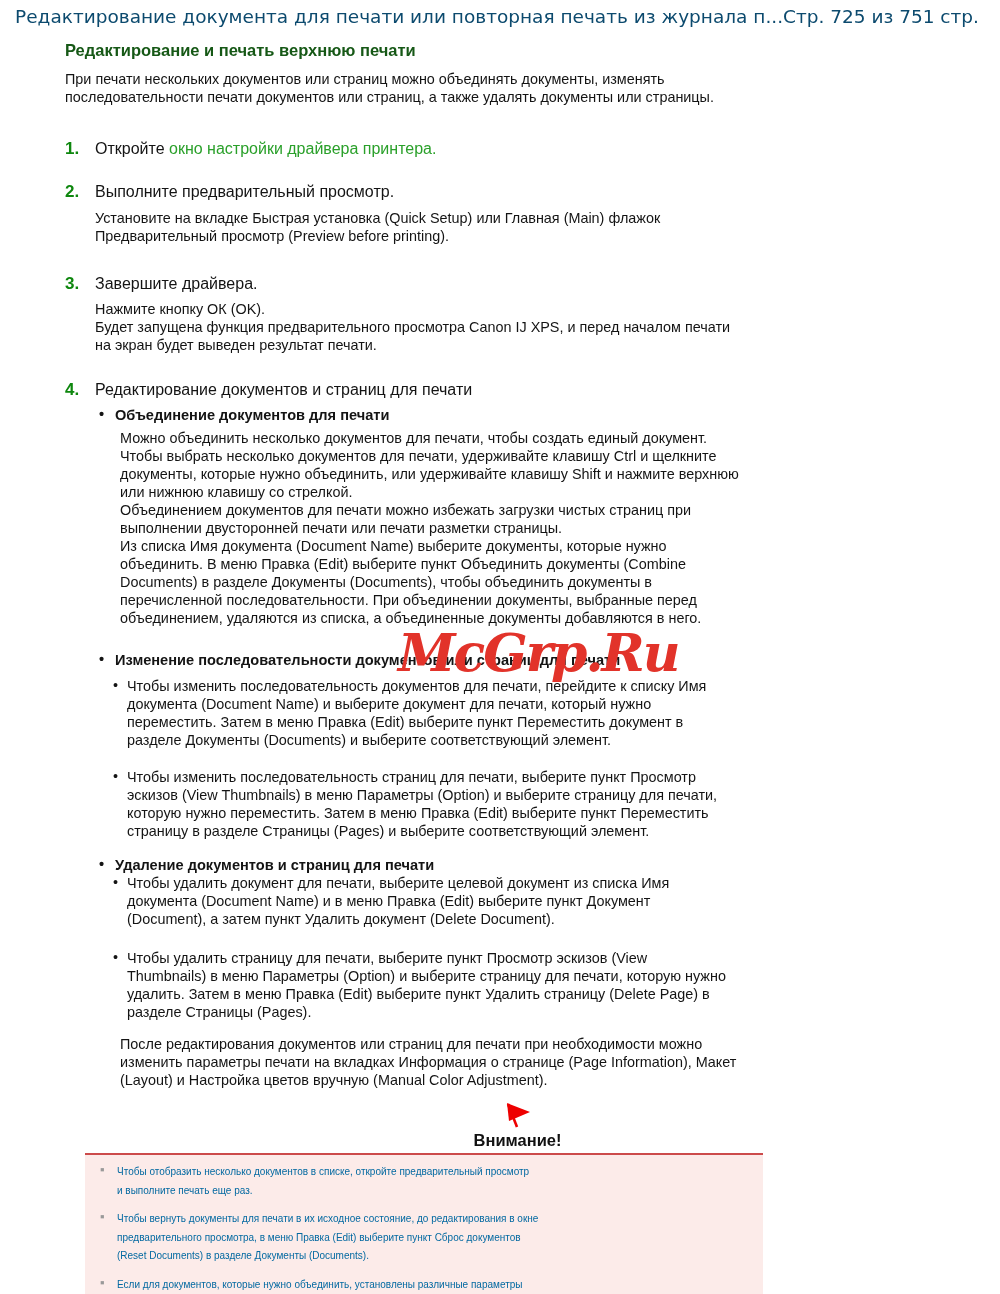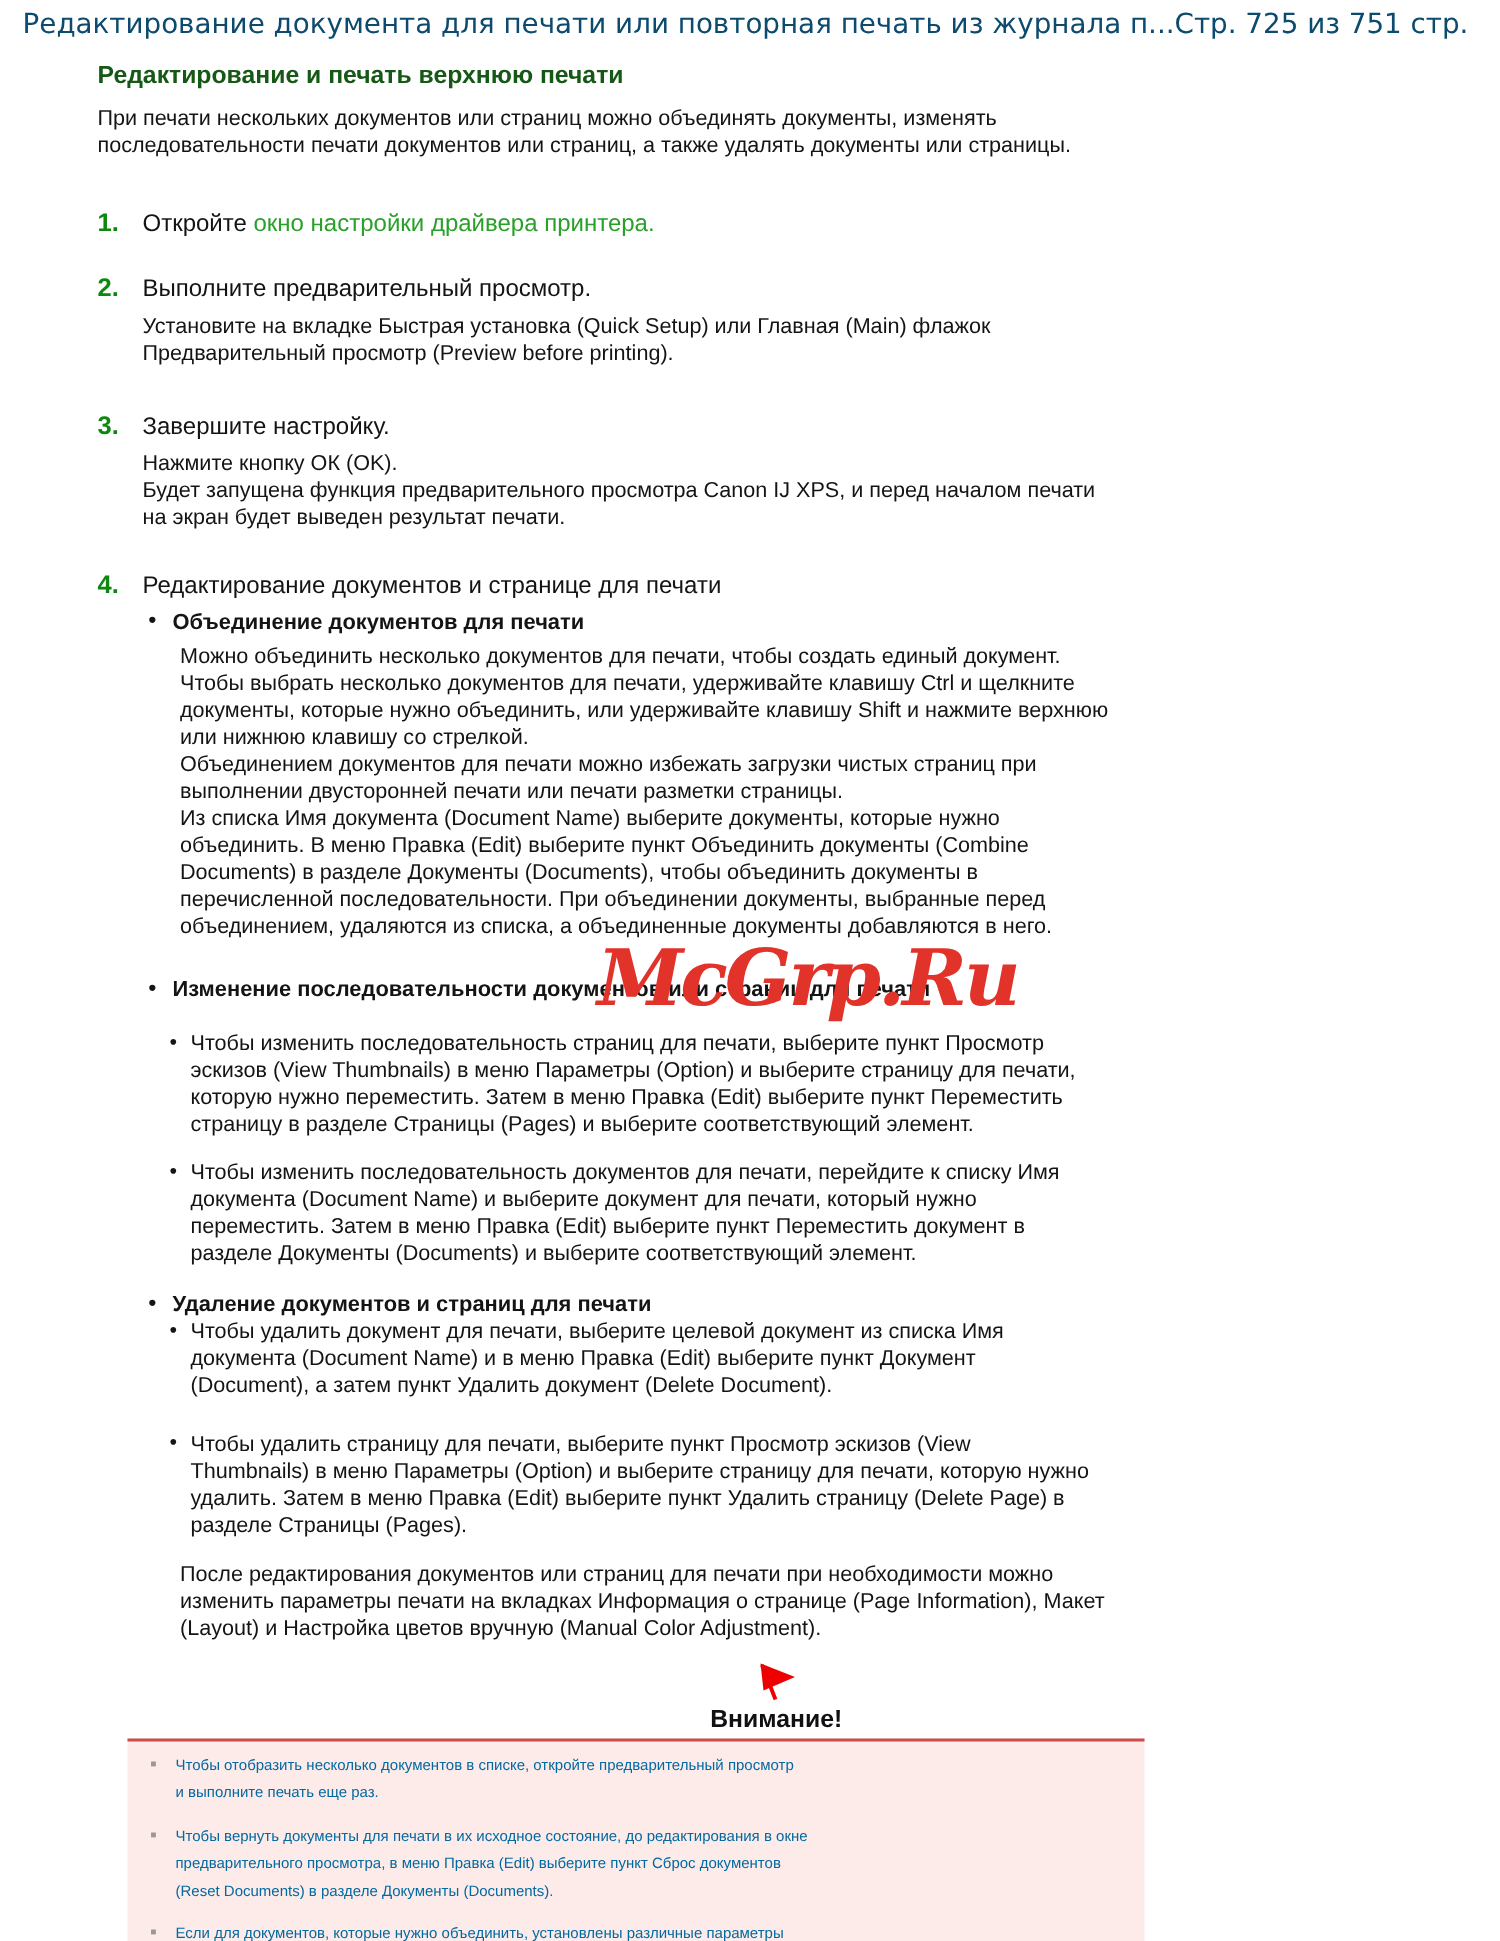--- a/index.html
+++ b/index.html
@@ -99,55 +99,55 @@
 
   <div class="step mt-23">
     <span class="step-num">2.</span>
     <span class="step-title">Выполните предварительный просмотр.</span>
   </div>
   <p class="step-body mt-7">Установите на вкладке Быстрая установка (Quick Setup) или Главная (Main) флажок
 Предварительный просмотр (Preview before printing).</p>
 
   <div class="step mt-29">
     <span class="step-num">3.</span>
-    <span class="step-title">Завершите настройку.</span>
+    <span class="step-title">Завершите драйвера.</span>
   </div>
   <p class="step-body mt-6">Нажмите кнопку ОК (OK).
 Будет запущена функция предварительного просмотра Canon IJ XPS, и перед началом печати
 на экран будет выведен результат печати.</p>
 
   <div class="step mt-26">
     <span class="step-num">4.</span>
-    <span class="step-title">Редактирование документов и странице для печати</span>
+    <span class="step-title">Редактирование документов и страниц для печати</span>
   </div>
 
   <div class="bullets">
 
     <div class="bullet-heading">Объединение документов для печати</div>
     <p class="bullet-body">Можно объединить несколько документов для печати, чтобы создать единый документ.
 Чтобы выбрать несколько документов для печати, удерживайте клавишу Ctrl и щелкните
 документы, которые нужно объединить, или удерживайте клавишу Shift и нажмите верхнюю
 или нижнюю клавишу со стрелкой.
 Объединением документов для печати можно избежать загрузки чистых страниц при
 выполнении двусторонней печати или печати разметки страницы.
 Из списка Имя документа (Document Name) выберите документы, которые нужно
 объединить. В меню Правка (Edit) выберите пункт Объединить документы (Combine
 Documents) в разделе Документы (Documents), чтобы объединить документы в
 перечисленной последовательности. При объединении документы, выбранные перед
 объединением, удаляются из списка, а объединенные документы добавляются в него.</p>
 
     <div class="bullet-heading b2-head">Изменение последовательности документов или страниц для печати</div>
+    <p class="sub-bullet b2-s1">Чтобы изменить последовательность документов для печати, перейдите к списку Имя
+документа (Document Name) и выберите документ для печати, который нужно
+переместить. Затем в меню Правка (Edit) выберите пункт Переместить документ в
+разделе Документы (Documents) и выберите соответствующий элемент.</p>
     <p class="sub-bullet b2-s2">Чтобы изменить последовательность страниц для печати, выберите пункт Просмотр
 эскизов (View Thumbnails) в меню Параметры (Option) и выберите страницу для печати,
 которую нужно переместить. Затем в меню Правка (Edit) выберите пункт Переместить
 страницу в разделе Страницы (Pages) и выберите соответствующий элемент.</p>
-    <p class="sub-bullet b2-s1">Чтобы изменить последовательность документов для печати, перейдите к списку Имя
-документа (Document Name) и выберите документ для печати, который нужно
-переместить. Затем в меню Правка (Edit) выберите пункт Переместить документ в
-разделе Документы (Documents) и выберите соответствующий элемент.</p>
 
     <div class="bullet-heading b3-head">Удаление документов и страниц для печати</div>
     <p class="sub-bullet b3-s1">Чтобы удалить документ для печати, выберите целевой документ из списка Имя
 документа (Document Name) и в меню Правка (Edit) выберите пункт Документ
 (Document), а затем пункт Удалить документ (Delete Document).</p>
     <p class="sub-bullet b3-s2">Чтобы удалить страницу для печати, выберите пункт Просмотр эскизов (View
 Thumbnails) в меню Параметры (Option) и выберите страницу для печати, которую нужно
 удалить. Затем в меню Правка (Edit) выберите пункт Удалить страницу (Delete Page) в
 разделе Страницы (Pages).</p>
 

